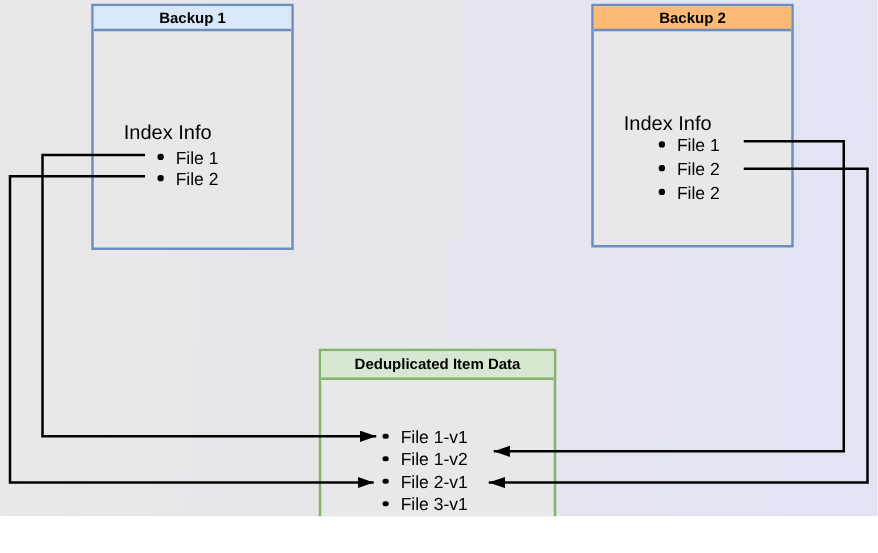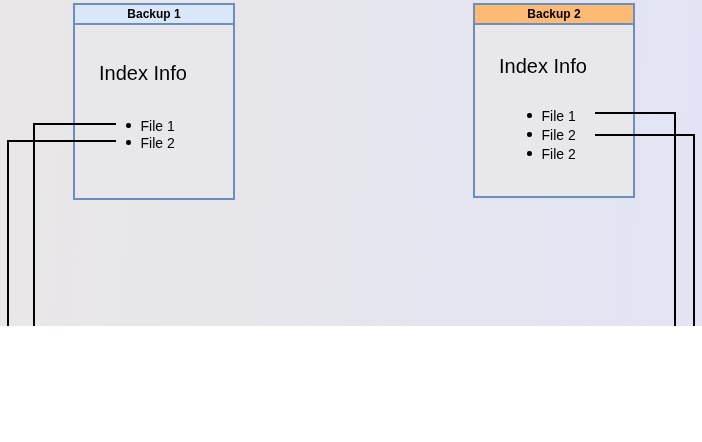--- a/index.html
+++ b/index.html
@@ -1,19 +1,19 @@
 <!DOCTYPE html>
 <html><head>
 <meta charset="utf-8">
 <style>
   html,body{margin:0;padding:0;}
   body{font-family:"Liberation Sans", sans-serif; color:#000;}
   #canvas{
     position:relative;
-    width:702px;height:326px;
+    width:702px;height:413px;
     background:linear-gradient(93deg,#e9e7e7 0%,#e5e5ec 50%,#e2e4f5 100%);
     overflow:hidden;
   }
   .node{
     position:absolute;
     border:2px solid #6c8ebf;
     background:#e8e8ea;
     box-sizing:border-box;
     z-index:1;
   }
@@ -26,23 +26,24 @@
     box-sizing:border-box;
   }
   .box-backup1{left:73px;top:3px;width:162px;height:197px;}
   .box-backup2{left:473px;top:3px;width:162px;height:195px;}
   .box-dedup{left:255px;top:279px;width:190px;height:159px;}
   .box-backup1 .hd,.box-backup2 .hd{height:20px;line-height:18px;}
   .box-dedup .hd{height:23px;line-height:21px;}
 
   .index-label{
     position:absolute;
-    font-size:20px;
+    font-size:16px;
     z-index:2;
     white-space:nowrap;
+    margin-top:36px;
   }
   #index-label-1{left:99px;top:62px;}
   #index-label-2{left:499px;top:55px;}
 
   .file-list{position:absolute;z-index:2;}
   #list-backup1{left:126px;top:117px;}
   #list-backup2{left:527px;top:106px;}
   #list-dedup{left:306px;top:340px;}
   .file-list .row{display:flex;align-items:center;white-space:nowrap;}
   #list-backup1 .row{height:17px;}
@@ -70,20 +71,25 @@
       <span>Backup 1</span>
     </div>
   </div>
 
   <div class="node box-backup2" style="border-color: rgb(108, 142, 191); background: rgb(232, 232, 234);">
     <div class="hd" style="border-color: rgb(108, 142, 191); background: #fdba74;">
       <span>Backup 2</span>
     </div>
   </div>
 
+  <div class="node box-dedup" style="border-color: rgb(130, 179, 102); background: rgb(232, 232, 234);">
+    <div class="hd" style="border-color: rgb(130, 179, 102); background: rgb(215, 232, 210);">
+      <span>Deduplicated Item Data</span>
+    </div>
+  </div>
 
   <div class="index-label" id="index-label-1">Index Info</div>
   <div class="index-label" id="index-label-2">Index Info</div>
 
   <div class="file-list" id="list-backup1">
       <div class="row">
         <span class="dot"></span>
         <span class="lbl">File 1</span>
       </div>
       <div class="row">
@@ -98,20 +104,38 @@
       </div>
       <div class="row">
         <span class="dot"></span>
         <span class="lbl">File 2</span>
       </div>
       <div class="row">
         <span class="dot"></span>
         <span class="lbl">File 2</span>
       </div>
     </div>
+  <div class="file-list" id="list-dedup">
+      <div class="row">
+        <span class="dot"></span>
+        <span class="lbl">File 1-v1</span>
+      </div>
+      <div class="row">
+        <span class="dot"></span>
+        <span class="lbl">File 1-v2</span>
+      </div>
+      <div class="row">
+        <span class="dot"></span>
+        <span class="lbl">File 2-v1</span>
+      </div>
+      <div class="row">
+        <span class="dot"></span>
+        <span class="lbl">File 3-v1</span>
+      </div>
+    </div>
 
   <svg id="connector-layer" viewBox="0 0 702 442" xmlns="http://www.w3.org/2000/svg">
     <defs>
       <marker id="arrowhead" markerUnits="userSpaceOnUse" markerWidth="14" markerHeight="10" refX="13" refY="4.5" orient="auto">
         <path d="M0,0 L13,4.5 L0,9 Z"></path>
       </marker>
     </defs>
   <polyline points="116,124 34,124 34,349 301,349" stroke="#000000" marker-end="url(#arrowhead)"></polyline>
       <polyline points="116,141 8,141 8,386 299,386" stroke="#000000" marker-end="url(#arrowhead)"></polyline>
       <polyline points="595,113 675,113 675,361 395,361" stroke="#000000" marker-end="url(#arrowhead)"></polyline>

